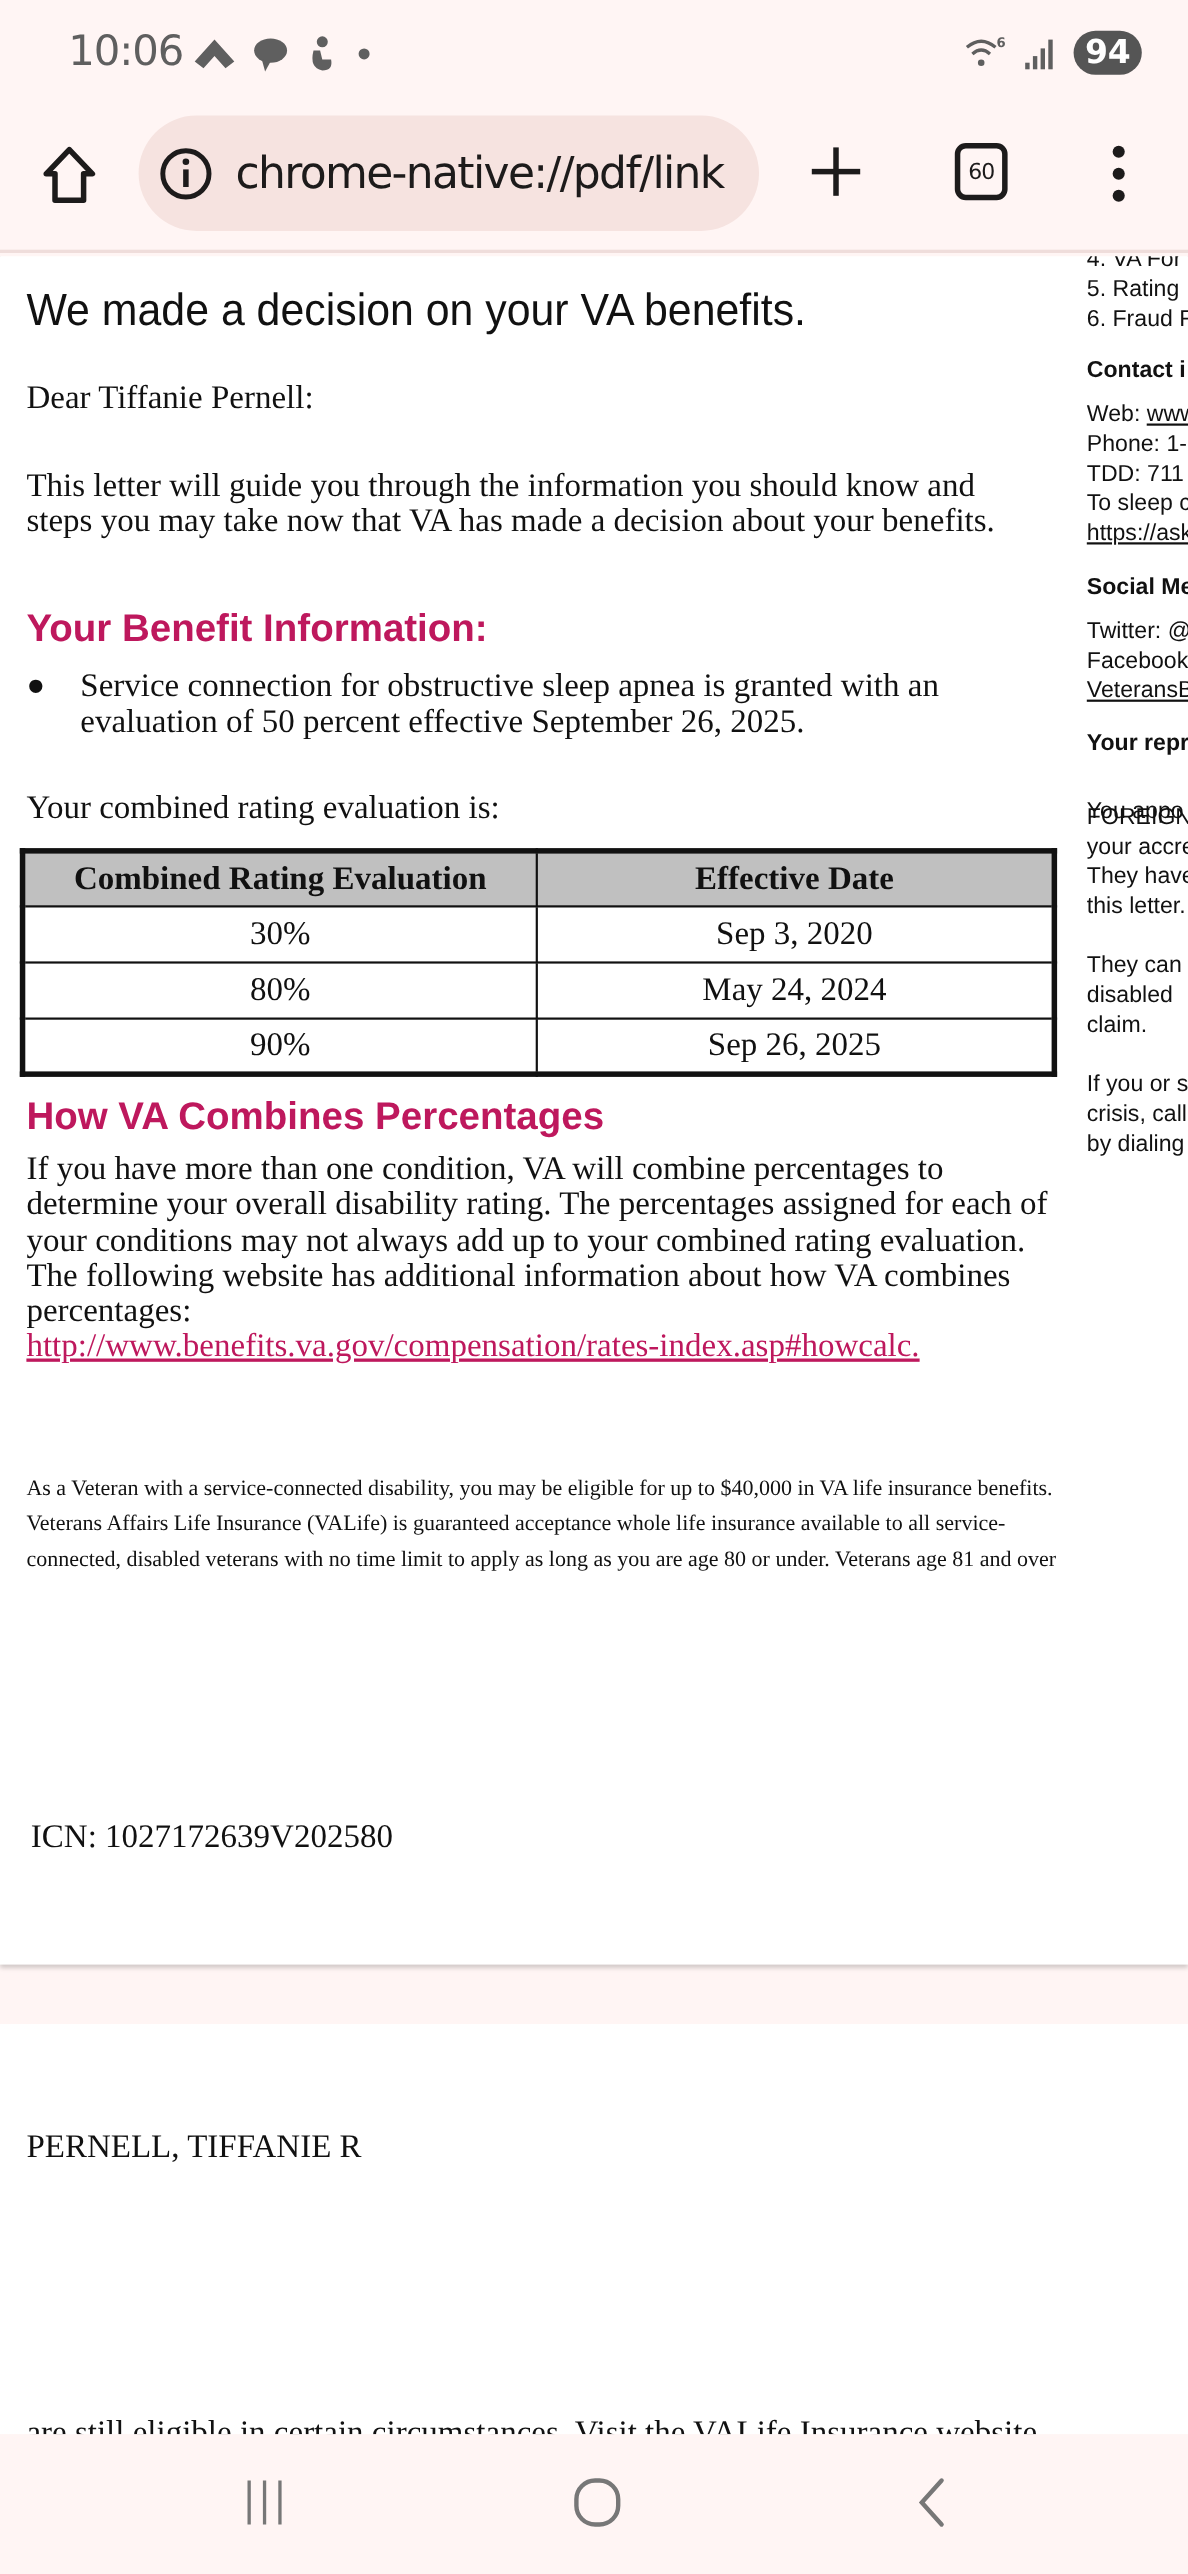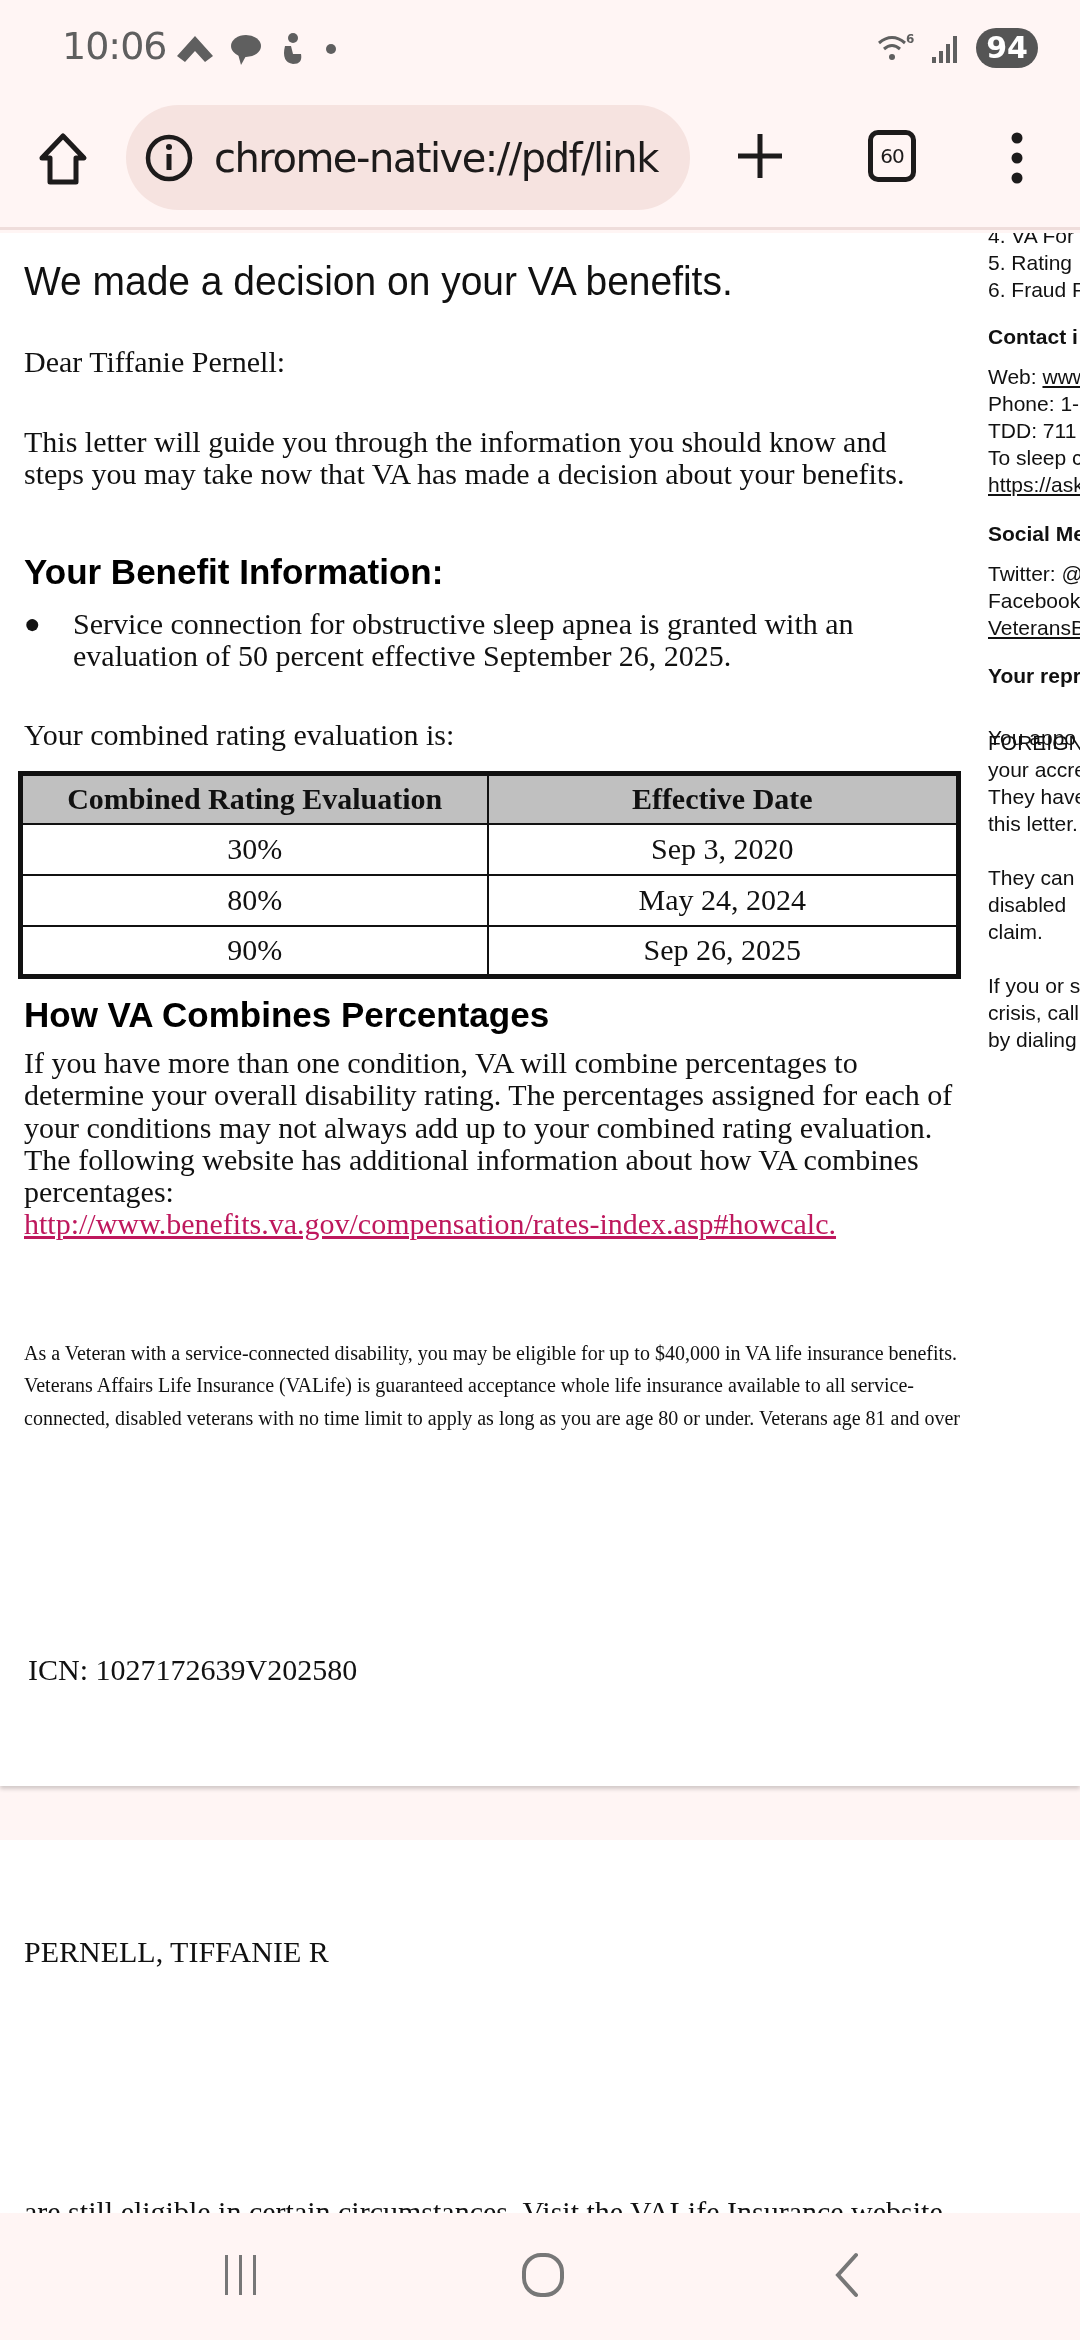--- a/index.html
+++ b/index.html
@@ -26,21 +26,21 @@
   
   .pdf-area { position: absolute; left: 0; top: 233px; width: 1080px; height: 1980px; overflow: hidden; background: #fff5f4; }
   .page { position: absolute; left: 0; width: 1080px; background: #fff; overflow: hidden; }
   .page1 { top: -20px; height: 1573px; box-shadow: 0 3px 4px rgba(0,0,0,0.18); }
   .page2 { top: 1607px; height: 500px; }
 
   .serif { font-family: "Liberation Serif", serif; color: #111; }
   .h-title { position: absolute; left: 24px; top: 45px; font-size: 41px; font-family: "Liberation Sans", sans-serif; color: #111; transform: scaleX(0.95); transform-origin: left; white-space: nowrap; }
   .greeting { position: absolute; left: 24px; top: 132px; font-size: 30px; }
   .intro { position: absolute; left: 24px; top: 203px; width: 920px; font-size: 30px; line-height: 32px; margin-top: 10px; }
-  .h-sec { position: absolute; left: 24px; font-size: 35px; font-weight: bold; font-family: "Liberation Sans", sans-serif; color: #000000; white-space: nowrap; }
+  .h-sec { position: absolute; left: 24px; font-size: 35px; font-weight: bold; font-family: "Liberation Sans", sans-serif; color: #be185d; white-space: nowrap; }
   .bullet-row { position: absolute; left: 24px; top: 395px; width: 920px; display: flex; font-size: 30px; line-height: 32px; }
   .bullet-dot { width: 49px; flex: none; font-size: 28px; }
   .combined-label { position: absolute; left: 24px; top: 505px; font-size: 30px; }
 
   .rating-table { position: absolute; left: 18px; top: 558px; width: 943px; border-collapse: collapse; border: 5px solid #111; font-family: "Liberation Serif", serif; font-size: 30px; color: #111; }
   .rating-table th { background: #c0c0c0; font-weight: bold; height: 50px; border: 2px solid #111; text-align: center; }
   .rating-table td { height: 51px; border: 2px solid #111; text-align: center; background: #fff; }
   .rating-table th:first-child, .rating-table td:first-child { width: 467px; }
 
   .combine-body { position: absolute; left: 24px; top: 834px; width: 940px; font-size: 30px; line-height: 32.3px; }

